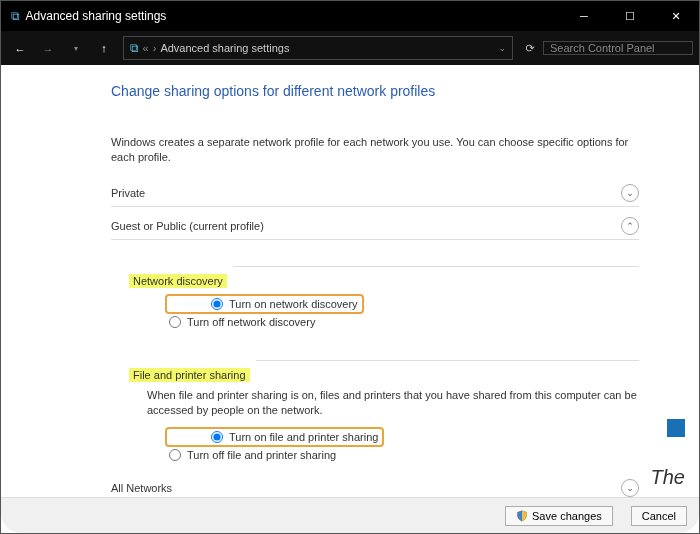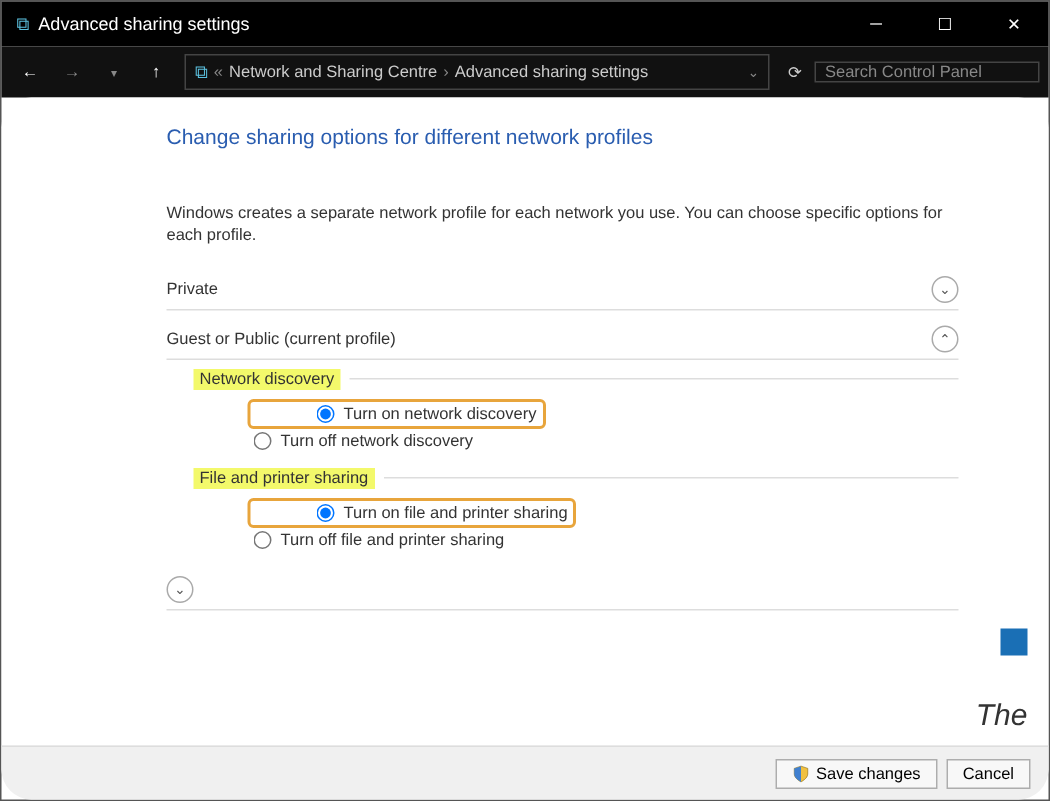--- a/index.html
+++ b/index.html
@@ -19,28 +19,28 @@
 .refresh { width: 22px; display:flex; align-items:center; justify-content:center; }
 .search { width: 150px; height: 14px; background: #111; border: 1px solid #444; color: #888; font-size: 11px; padding: 0 6px; display: flex; align-items: center; }
 .content { flex: 1; background: #fff; overflow: hidden; padding: 18px 60px 0 110px; font-size: 11px; color: #333; position: relative; border-radius: 20px; }
 .page-title { color: #2a5db0; font-size: 14px; margin-bottom: 8px; }
 .page-desc { color: #333; margin-bottom: 12px; line-height: 1.4; margin-top: 36px; }
 .section-row { display: flex; align-items: center; border-bottom: 1px solid #ddd; padding: 6px 0 4px 0; margin-bottom: 4px; }
 .section-row .label { flex: 1; color: #333; }
 .chev { width: 18px; height: 18px; border: 1px solid #aaa; border-radius: 50%; display: flex; align-items: center; justify-content: center; font-size: 9px; color: #555; }
 .subgroup { margin-left: 18px; margin-top: 6px; margin-bottom: 10px; }
 .sub-header { display: flex; align-items: center; margin-bottom: 6px; }
-.sub-header .highlight { background: #f3f96b; padding: 1px 4px; font-size: 11px; }
+.sub-header .highlight { background: #f3f96b; padding: 1px 4px; font-size: 11px; margin-top: 28px; }
 .sub-header .rule { flex: 1; border-bottom: 1px solid #ddd; margin-left: 6px; height: 1px; }
 .sub-desc { margin-left: 18px; margin-bottom: 8px; line-height: 1.4; color: #333; }
 .radio-group { margin-left: 36px; }
 .radio-row { display: flex; align-items: center; gap: 6px; padding: 2px 4px; font-size: 11px; }
 .radio-row.boxed { border: 2px solid #e8a53c; border-radius: 4px; display: inline-flex; padding-left: 44px; }
 .radio-row input { margin: 0; width: 12px; height: 12px; }
-.buttons { position: absolute; bottom: 0; left: 0; right: 0; height: 36px; background: #f0f0f0; border-top: 1px solid #ddd; display: flex; align-items: center; justify-content: flex-end; padding: 0 12px; gap: 6px; }
+.buttons { position: absolute; bottom: 0; left: 0; right: 0; height: 36px; background: #f0f0f0; border-top: 1px solid #ddd; display: flex; align-items: center; justify-content: flex-end; padding: 0 12px; gap: 18px; }
 .btn { background: #f8f8f8; border: 1px solid #adadad; font-size: 11px; padding: 3px 10px; display: flex; align-items: center; gap: 4px; }
 .shield { width: 12px; height: 12px; display: inline-block; }
 .watermark { position: absolute; right: 14px; bottom: 46px; text-align: right; color: #333; font-family: Georgia, serif; }
 .watermark .t1 { font-size: 20px; font-style: italic; line-height: 1; }
 .watermark .t2 { font-size: 20px; font-weight: bold; line-height: 1; }
 .wm-sq { position: absolute; right: 14px; bottom: 96px; width: 18px; height: 18px; background: #1a6fb5; }
 .cursor { position: absolute; left: 142px; top: 428px; font-size: 14px; color: #000; pointer-events:none; }
 </style>
 </head>
 <body>
@@ -56,21 +56,20 @@
   </div>
 
   <div class="navbar">
     <div class="nav-arrow enabled">←</div>
     <div class="nav-arrow">→</div>
     <div class="nav-arrow" style="font-size:8px;">▾</div>
     <div class="nav-arrow enabled">↑</div>
     <div class="addr">
       <span class="addr-icon">⧉</span>
       <span class="sep">«</span>
-      <span class="crumb">Network and Sharing Centre</span>
       <span class="sep">›</span>
       <span class="crumb">Advanced sharing settings</span>
       <span class="addr-flex"></span>
       <span style="color:#888;font-size:9px;">⌄</span>
     </div>
     <div class="refresh">⟳</div>
     <div class="search">
       <span>Search Control Panel</span>
     </div>
   </div>
@@ -104,33 +103,35 @@
           <span>Turn off network discovery</span>
         </label>
       </div>
     </div>
 
     <div class="subgroup">
       <div class="sub-header">
         <span class="highlight">File and printer sharing</span>
         <span class="rule"></span>
       </div>
+      <div class="sub-desc">When file and printer sharing is on, files and printers that you have shared from this computer can be accessed by people on the network.</div>
       <div class="radio-group">
         <label class="radio-row boxed">
           <input type="radio" name="fp" checked="" style="">
           <span>Turn on file and printer sharing</span>
         </label><br>
         <label class="radio-row">
           <input type="radio" name="fp" style="">
           <span>Turn off file and printer sharing</span>
         </label>
       </div>
     </div>
 
     <div class="section-row">
+      <span class="label">All Networks</span>
       <span class="chev">⌄</span>
     </div>
 
     <div class="cursor">↖</div>
 
     <div class="wm-sq"></div>
     <div class="watermark">
       <div class="t1">The</div>
     </div>
 

